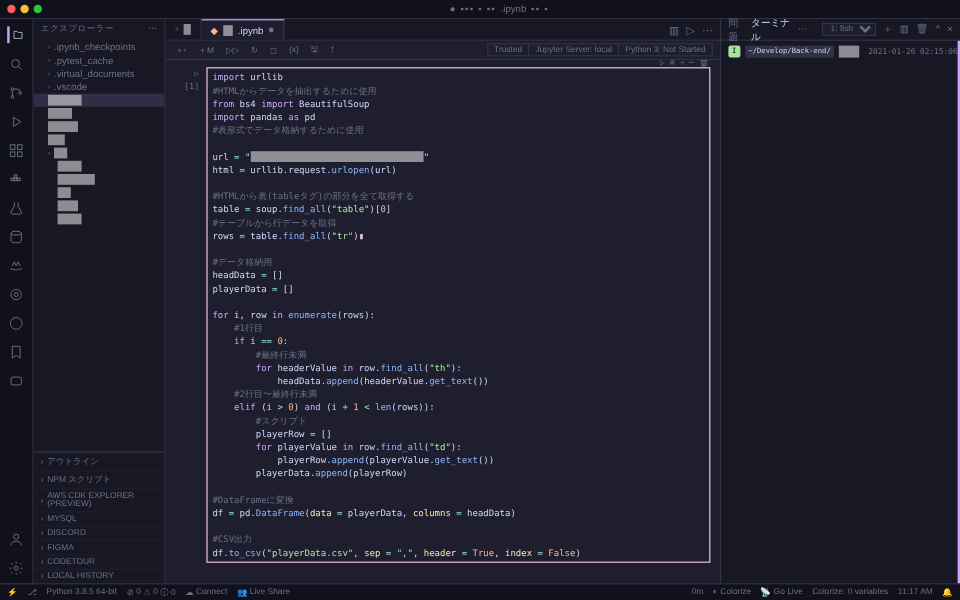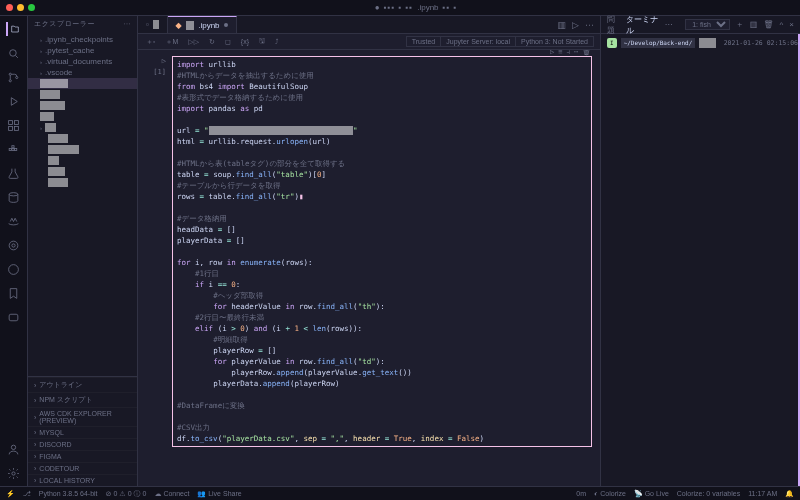--- a/index.html
+++ b/index.html
@@ -364,49 +364,51 @@
             <div class="cell-tools">
               <span>▷</span>
               <span>≡</span>
               <span>⫞</span>
               <span>⋯</span>
               <span>🗑</span>
             </div>
 <div class="code-line"><span class="c-kw">import</span> <span class="c-var">urllib</span></div>
 <div class="code-line"><span class="c-cm">#HTMLからデータを抽出するために使用</span></div>
 <div class="code-line"><span class="c-kw">from</span> <span class="c-var">bs4</span> <span class="c-kw">import</span> <span class="c-var">BeautifulSoup</span></div>
+<div class="code-line"><span class="c-kw">import</span> <span class="c-var">pandas</span> <span class="c-kw">as</span> <span class="c-var">pd</span></div>
 <div class="code-line"><span class="c-cm">#表形式でデータ格納するために使用</span></div>
-<div class="code-line"><span class="c-kw">import</span> <span class="c-var">pandas</span> <span class="c-kw">as</span> <span class="c-var">pd</span></div>
 <div class="code-line"> </div>
 <div class="code-line"><span class="c-var">url</span> <span class="c-op">=</span> <span class="c-str">"<span class="redact">▪▪   ▪ ▪ ▪▪▪▪▪▪▪▪▪ ▪  ▪ ▪  ▪  ▪▪</span>"</span></div>
 <div class="code-line"><span class="c-var">html</span> <span class="c-op">=</span> <span class="c-var">urllib</span>.<span class="c-var">request</span>.<span class="c-fn">urlopen</span>(<span class="c-var">url</span>)</div>
 <div class="code-line"> </div>
 <div class="code-line"><span class="c-cm">#HTMLから表(tableタグ)の部分を全て取得する</span></div>
 <div class="code-line"><span class="c-var">table</span> <span class="c-op">=</span> <span class="c-var">soup</span>.<span class="c-fn">find_all</span>(<span class="c-str">"table"</span>)[<span class="c-num">0</span>]</div>
 <div class="code-line"><span class="c-cm">#テーブルから行データを取得</span></div>
 <div class="code-line"><span class="c-var">rows</span> <span class="c-op">=</span> <span class="c-var">table</span>.<span class="c-fn">find_all</span>(<span class="c-str">"tr"</span>)<span class="c-pink">▮</span></div>
 <div class="code-line"> </div>
 <div class="code-line"><span class="c-cm">#データ格納用</span></div>
 <div class="code-line"><span class="c-var">headData</span> <span class="c-op">=</span> []</div>
 <div class="code-line"><span class="c-var">playerData</span> <span class="c-op">=</span> []</div>
 <div class="code-line"> </div>
 <div class="code-line"><span class="c-kw">for</span> <span class="c-var">i</span>, <span class="c-var">row</span> <span class="c-kw">in</span> <span class="c-fn">enumerate</span>(<span class="c-var">rows</span>):</div>
 <div class="code-line">    <span class="c-cm">#1行目</span></div>
 <div class="code-line">    <span class="c-kw">if</span> <span class="c-var">i</span> <span class="c-op">==</span> <span class="c-num">0</span>:</div>
-<div class="code-line">        <span class="c-cm">#ヘッダ部取得</span></div>
+<div class="code-line">        <span class="c-cm">#最終行未満</span></div>
 <div class="code-line">        <span class="c-kw">for</span> <span class="c-var">headerValue</span> <span class="c-kw">in</span> <span class="c-var">row</span>.<span class="c-fn">find_all</span>(<span class="c-str">"th"</span>):</div>
+<div class="code-line">            <span class="c-var">headData</span>.<span class="c-fn">append</span>(<span class="c-var">headerValue</span>.<span class="c-fn">get_text</span>())</div>
 <div class="code-line">    <span class="c-cm">#2行目〜最終行未満</span></div>
 <div class="code-line">    <span class="c-kw">elif</span> (<span class="c-var">i</span> <span class="c-op">&gt;</span> <span class="c-num">0</span>) <span class="c-kw">and</span> (<span class="c-var">i</span> <span class="c-op">+</span> <span class="c-num">1</span> <span class="c-op">&lt;</span> <span class="c-fn">len</span>(<span class="c-var">rows</span>)):</div>
-<div class="code-line">        <span class="c-cm">#明細取得</span></div>
+<div class="code-line">        <span class="c-cm">#スクリプト</span></div>
 <div class="code-line">        <span class="c-var">playerRow</span> <span class="c-op">=</span> []</div>
 <div class="code-line">        <span class="c-kw">for</span> <span class="c-var">playerValue</span> <span class="c-kw">in</span> <span class="c-var">row</span>.<span class="c-fn">find_all</span>(<span class="c-str">"td"</span>):</div>
 <div class="code-line">            <span class="c-var">playerRow</span>.<span class="c-fn">append</span>(<span class="c-var">playerValue</span>.<span class="c-fn">get_text</span>())</div>
 <div class="code-line">        <span class="c-var">playerData</span>.<span class="c-fn">append</span>(<span class="c-var">playerRow</span>)</div>
 <div class="code-line"> </div>
 <div class="code-line"><span class="c-cm">#DataFrameに変換</span></div>
+<div class="code-line"><span class="c-var">df</span> <span class="c-op">=</span> <span class="c-var">pd</span>.<span class="c-fn">DataFrame</span>(<span class="c-attr">data</span> <span class="c-op">=</span> <span class="c-var">playerData</span>, <span class="c-attr">columns</span> <span class="c-op">=</span> <span class="c-var">headData</span>)</div>
 <div class="code-line"> </div>
 <div class="code-line"><span class="c-cm">#CSV出力</span></div>
 <div class="code-line"><span class="c-var">df</span>.<span class="c-fn">to_csv</span>(<span class="c-str">"playerData.csv"</span>, <span class="c-attr">sep</span> <span class="c-op">=</span> <span class="c-str">","</span>, <span class="c-attr">header</span> <span class="c-op">=</span> <span class="c-num">True</span>, <span class="c-attr">index</span> <span class="c-op">=</span> <span class="c-num">False</span>)</div>
           </div>
         </div>
 
       </div>
     </div>
 
     <div class="terminal-pane">

